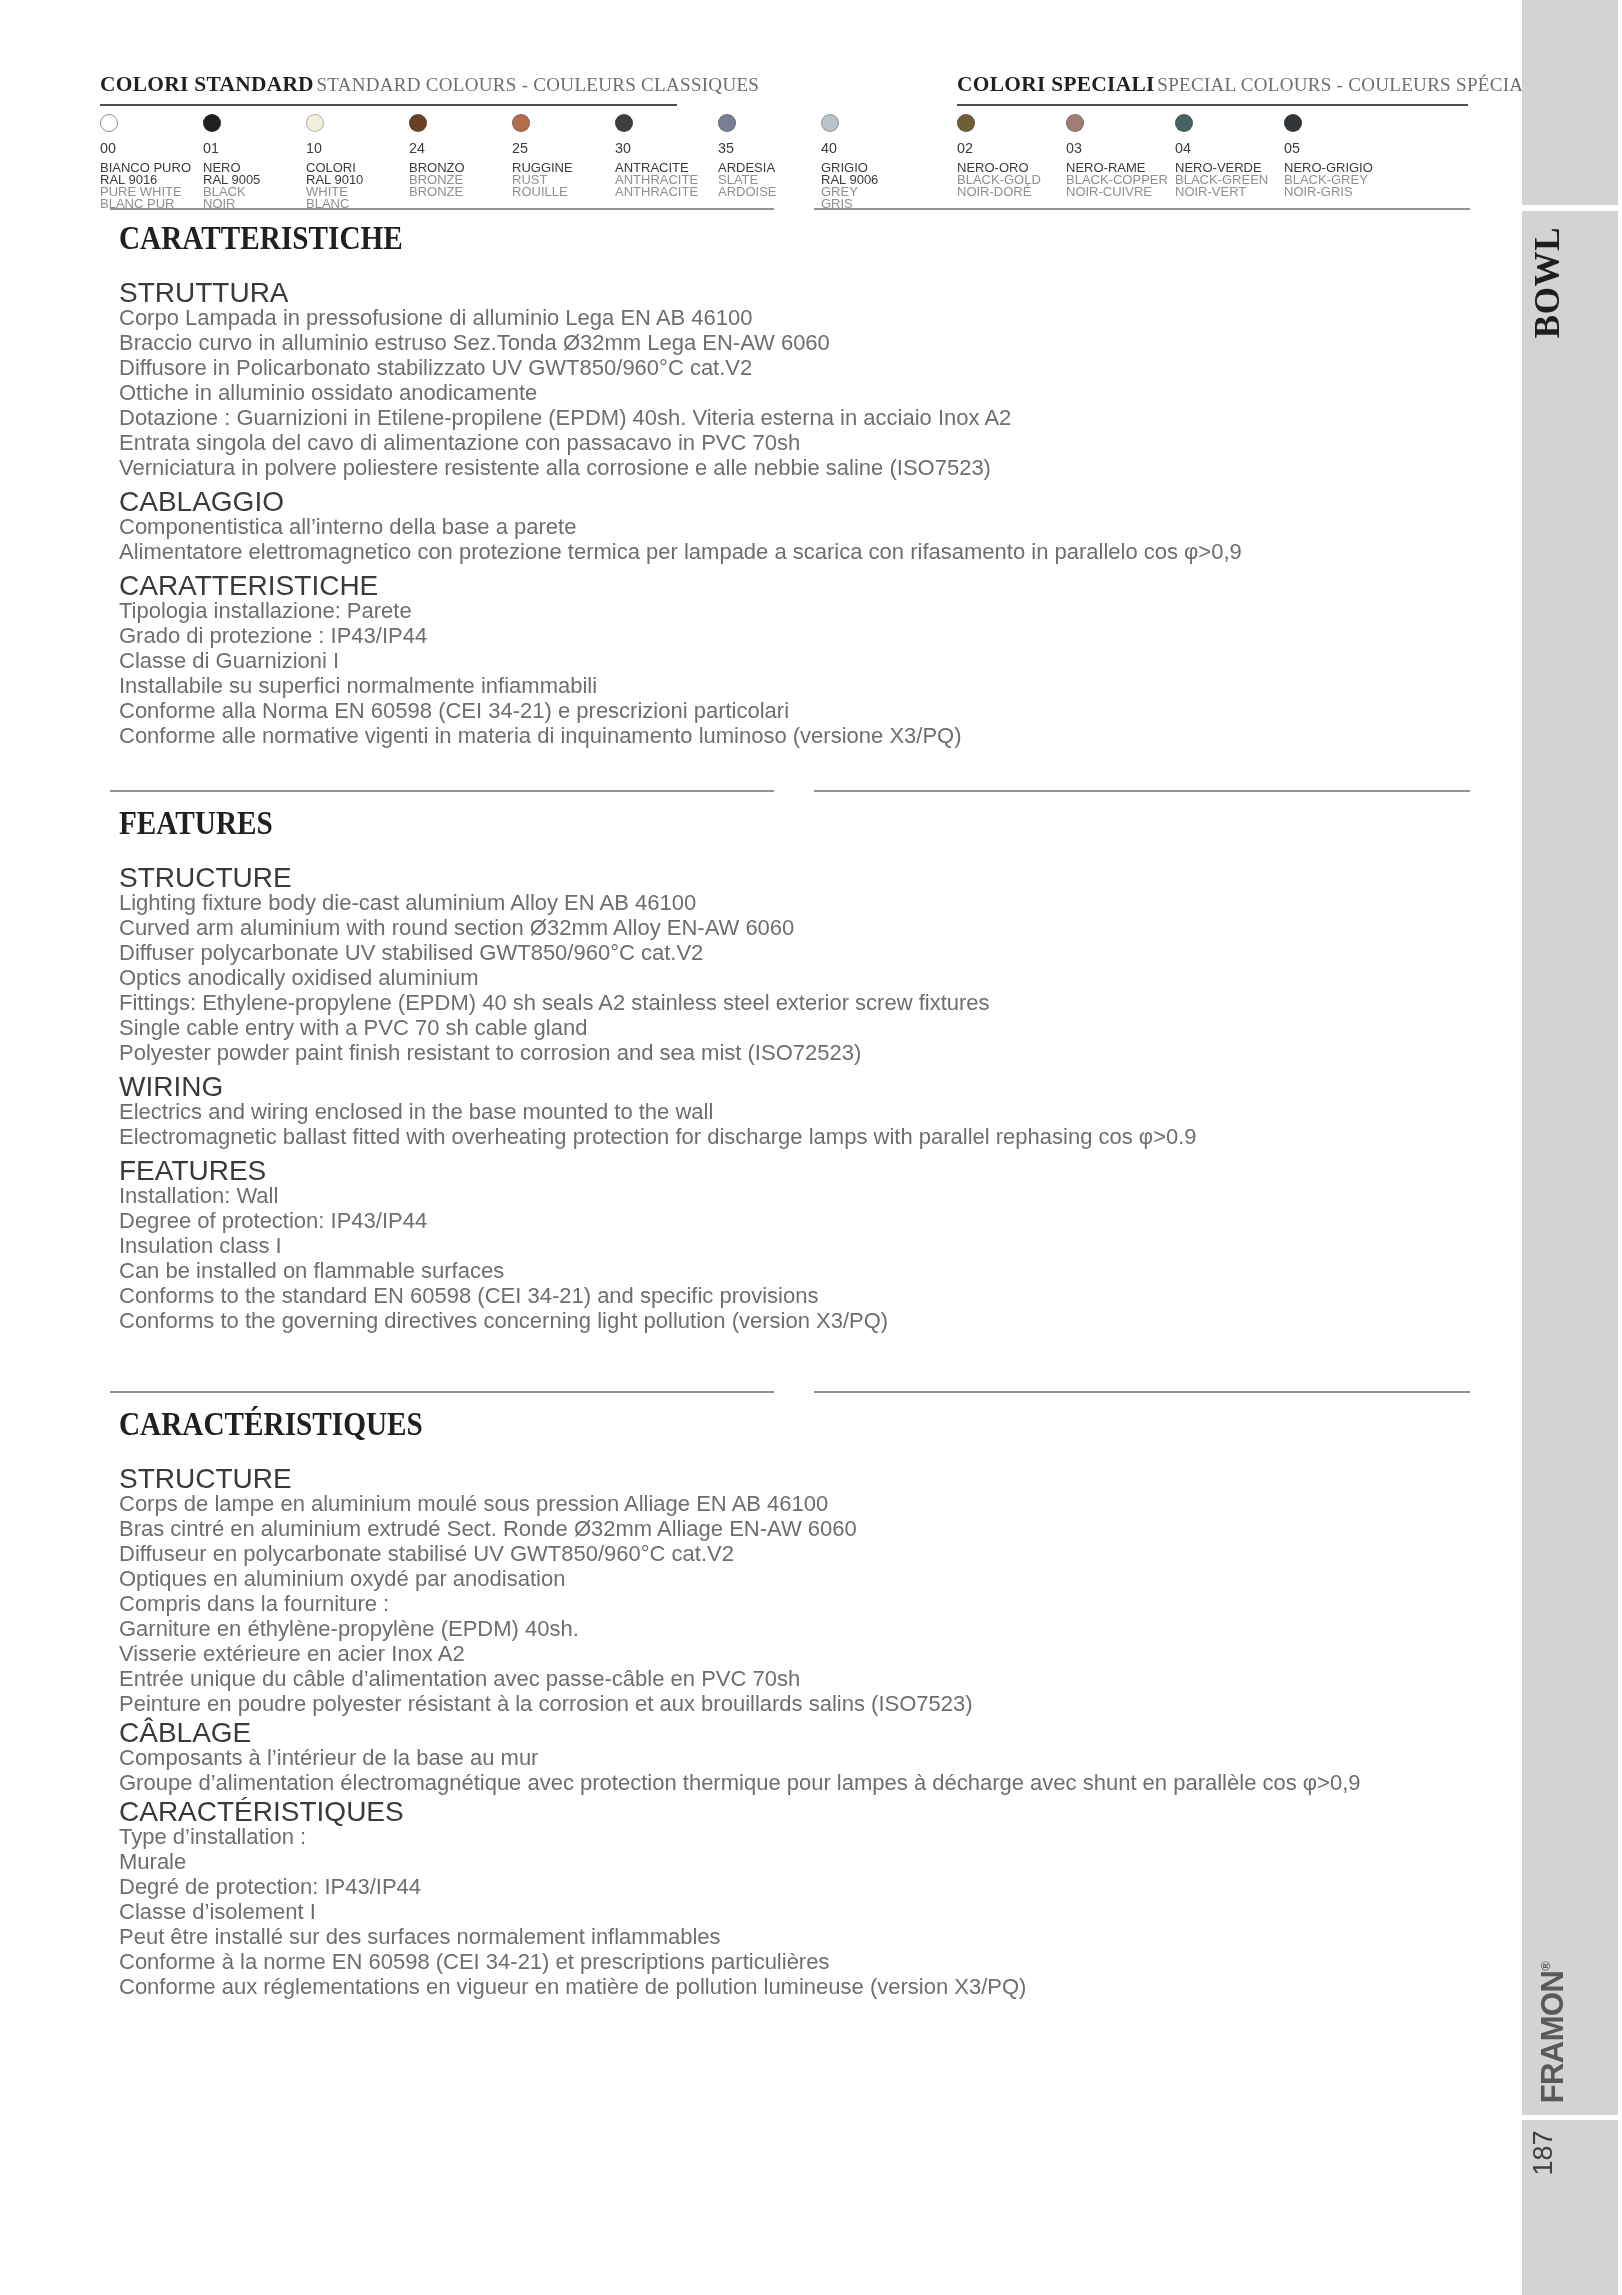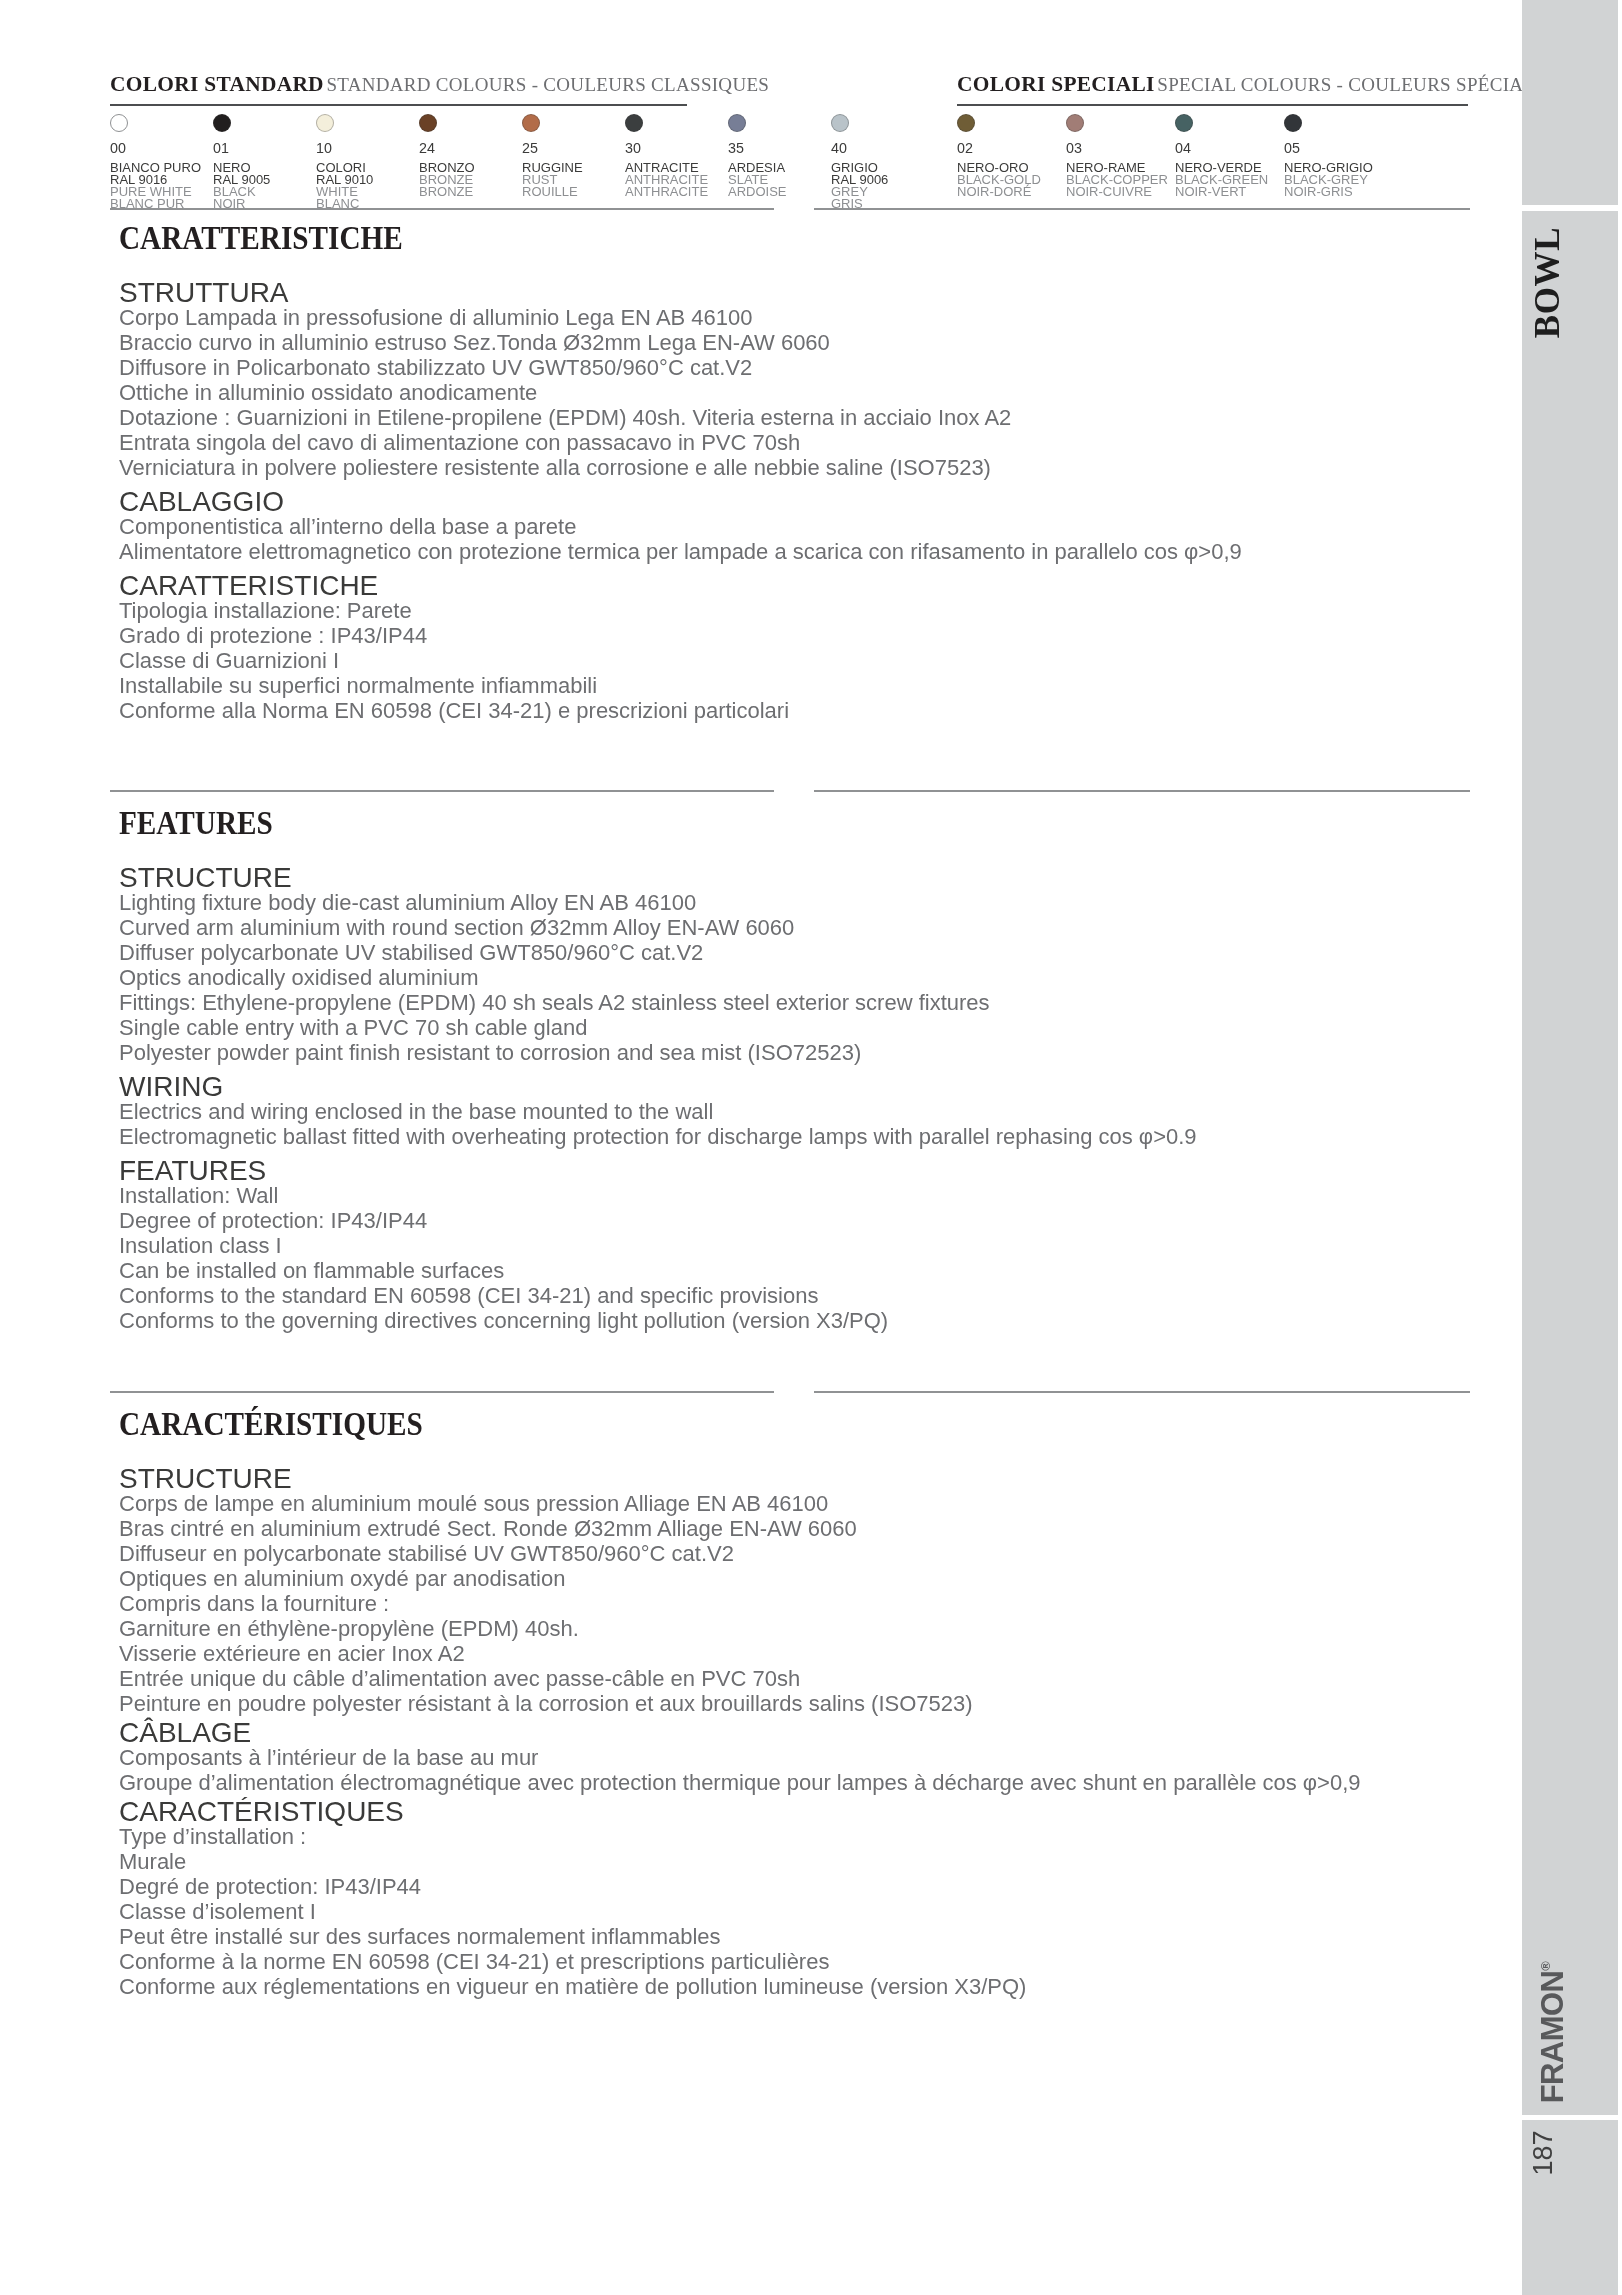--- a/index.html
+++ b/index.html
@@ -73,21 +73,21 @@
   .page-number{
     left:1514px;top:2138px;width:58px;height:30px;
     font-size:27px;line-height:30px;color:#404040;
   }
 </style>
 </head>
 <body>
 
 <div class="page">
 
-  <div class="colors-block" style="left:110px;">
+  <div class="colors-block" style="left:100px;">
     <div class="titlebar" style="width:577px;">
       <span class="title-main">COLORI STANDARD</span>
       <span class="title-sub">STANDARD COLOURS - COULEURS CLASSIQUES</span>
     </div>
     <div class="swatch-row" id="std-swatches">
         <div class="swatch-col" style="width: 103px;">
           <span class="swatch-circle" style="background: rgb(255, 255, 255); border-color: rgb(143, 145, 147);"></span>
           <div class="swatch-code">00</div>
           <div class="swatch-labels">
             <div class="swatch-label dark">BIANCO PURO</div>
@@ -235,20 +235,21 @@
           <div class="line">Componentistica all’interno della base a parete</div>
           <div class="line">Alimentatore elettromagnetico con protezione termica per lampade a scarica con rifasamento in parallelo cos φ&gt;0,9</div>
         </div>
         <div class="block">
           <div class="subhead">CARATTERISTICHE</div>
           <div class="line">Tipologia installazione: Parete</div>
           <div class="line">Grado di protezione : IP43/IP44</div>
           <div class="line">Classe di Guarnizioni I</div>
           <div class="line">Installabile su superfici normalmente infiammabili</div>
           <div class="line">Conforme alla Norma EN 60598 (CEI 34-21) e prescrizioni particolari</div>
+          <div class="line">Conforme alle normative vigenti in materia di inquinamento luminoso (versione X3/PQ)</div>
         </div>
       </div>
   </div>
   <div class="section en" style="top:806px;">
     <h1 class="section-heading">FEATURES</h1>
     <div class="blocks">
         <div class="block">
           <div class="subhead">STRUCTURE</div>
           <div class="line">Lighting fixture body die-cast aluminium Alloy EN AB 46100</div>
           <div class="line">Curved arm aluminium with round section Ø32mm Alloy EN-AW 6060</div>

